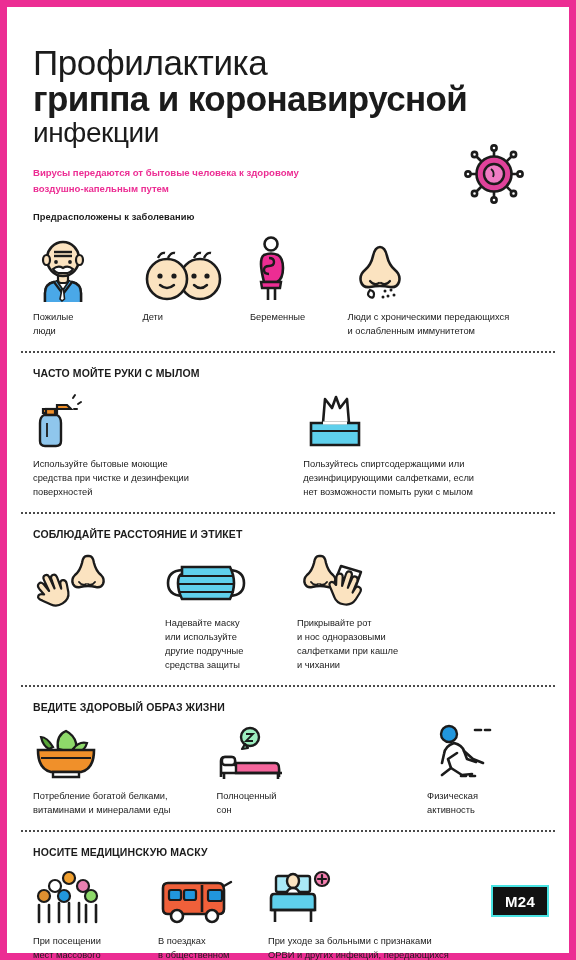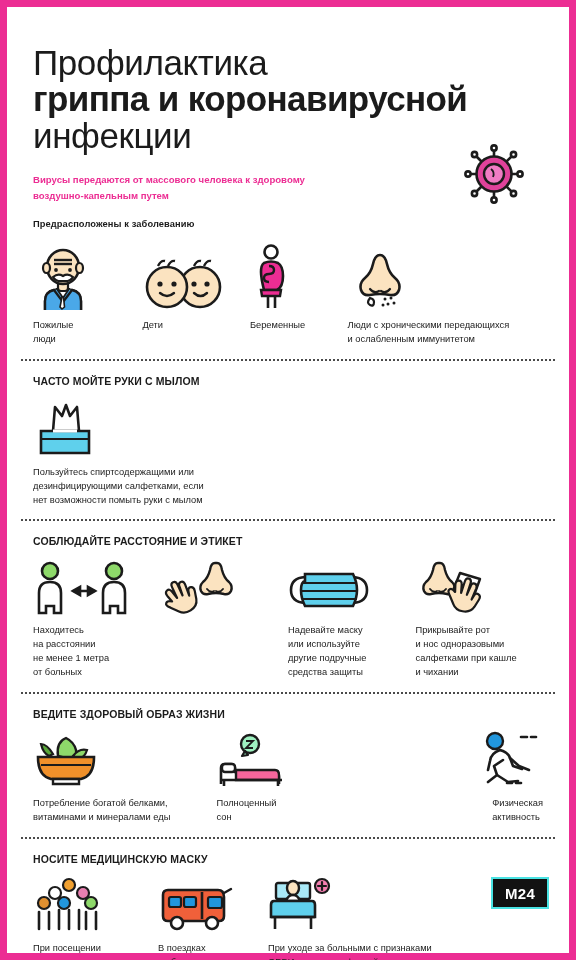--- a/index.html
+++ b/index.html
@@ -16,21 +16,21 @@
     border: 7px solid #ec2d93;
     display: flex;
     flex-direction: column;
   }
 
   
   .header { padding: 38px 26px 0 26px; position: relative; }
   .title { line-height: 1.04; color: #1b1b1b; }
   .title .l1 { font-size: 35px; font-weight: 400; letter-spacing: -0.4px; display:block; }
   .title .l2 { font-size: 35px; font-weight: 700; letter-spacing: -0.6px; display:block; }
-  .title .l3 { font-size: 35px; font-weight: 400; letter-spacing: -0.4px; display:block; }
+  .title .l3 { font-size: 28px; font-weight: 400; letter-spacing: -0.4px; display:block; }
 
   .lede {
     margin-top: 18px;
     width: 315px;
     font-size: 9.6px;
     font-weight: 700;
     line-height: 1.65;
     color: #ec2d93;
   }
   .virus-wrap { position: absolute; right: 46px; top: 138px; }
@@ -66,52 +66,52 @@
   .g1 .cell:nth-child(2){ width: 250px; }
   .g1 .icon-box{ height: 58px; }
 
   
   .g2 .cell{ width: 132px; }
   .g2 .icon-box{ height: 56px; }
 
   
   .g3 .cell:nth-child(1){ width: 190px; }
   .g3 .cell:nth-child(2){ width: 218px; }
-  .g3 .cell:nth-child(3){ width: 120px; align-items: flex-end; }
+  .g3 .cell:nth-child(3){ width: 120px; }
   .g3 .icon-box{ height: 56px; }
 
   
   .g4 .cell:nth-child(1){ width: 125px; }
   .g4 .cell:nth-child(2){ width: 110px; }
   .g4 .cell:nth-child(3){ width: 262px; }
   .g4 .icon-box{ height: 56px; }
 
   .logo {
-    position: absolute; right: 20px; bottom: 44px;
+    position: absolute; right: 20px; bottom: 36px;
     width: 58px; height: 32px;
     background: #121212;
     border: 2px solid #49e3e3;
     display: flex; align-items: center; justify-content: center;
   }
   .logo span { color: #fff; font-size: 15px; font-weight: 700; letter-spacing: .3px; }
 
   svg { display: block; overflow: visible; }
 </style>
 </head>
 <body>
 
 <div class="poster">
 
   <div class="header">
     <div class="title">
       <span class="l1">Профилактика</span>
       <span class="l2">гриппа и коронавирусной</span>
       <span class="l3">инфекции</span>
     </div>
-    <div class="lede">Вирусы передаются от массового человека к здоровому воздушно-капельным путем</div>
+    <div class="lede">Вирусы передаются от бытовые человека к здоровому воздушно-капельным путем</div>
 
     <div class="virus-wrap">
       <svg width="58" height="58" viewBox="0 0 58 58">
         <g stroke="#1b1b1b" stroke-width="2.6" stroke-linecap="round" fill="none">
           <line x1="29" y1="12" x2="29" y2="3"></line>
             <circle cx="29" cy="3" r="2.6" fill="#fff"></circle>
           <line x1="41" y1="17" x2="48" y2="10"></line>
             <circle cx="48.5" cy="9.5" r="2.6" fill="#fff"></circle>
           <line x1="46" y1="29" x2="55" y2="29"></line>
             <circle cx="55" cy="29" r="2.6" fill="#fff"></circle>
@@ -221,20 +221,38 @@
       </div>
     </div>
   </div>
 
   <div class="divider"></div>
 
   <div class="section">
     <div class="sec-title">ЧАСТО МОЙТЕ РУКИ С МЫЛОМ</div>
     <div class="row g1">
 
+      <div class="cell">
+        <div class="icon-box">
+          <svg width="52" height="56" viewBox="0 0 52 56">
+            <path d="M10 16 h14 v-4 h10 l4 4 h-14 v4 h-14z" fill="#f0902a" stroke="#1b1b1b" stroke-width="2.2"></path>
+            <rect x="13" y="16" width="9" height="6" fill="#f0902a" stroke="#1b1b1b" stroke-width="2.2"></rect>
+            <path d="M11 22 h13 q4 2 4 8 v18 q0 5-5 5 h-11 q-5 0-5-5 v-18 q0-6 4-8z" fill="#8fc6ec" stroke="#1b1b1b" stroke-width="2.4"></path>
+            <line x1="14" y1="30" x2="14" y2="44" stroke="#1b1b1b" stroke-width="1.8"></line>
+            <g stroke="#1b1b1b" stroke-width="2" stroke-linecap="round" fill="none">
+              <line x1="40" y1="5" x2="42" y2="2"></line>
+                <line x1="45" y1="11" x2="48" y2="9"></line>
+              <line x1="41" y1="16" x2="44" y2="16"></line>
+            </g>
+          </svg>
+        </div>
+        <div class="cap" style="white-space:pre-line">Используйте бытовые моющие
+средства при чистке и дезинфекции
+поверхностей</div>
+      </div>
 
       <div class="cell">
         <div class="icon-box">
           <svg width="64" height="54" viewBox="0 0 64 54">
             <path d="M20 28 l2-24 l7 9 l4-11 l4 11 l7-9 l2 24z" fill="#ffffff" stroke="#1b1b1b" stroke-width="2.6" stroke-linejoin="round"></path>
             <path d="M8 28 h48 v22 h-48z" fill="#5fd0ec" stroke="#1b1b1b" stroke-width="2.6"></path>
             <line x1="8" y1="36" x2="56" y2="36" stroke="#1b1b1b" stroke-width="2.2"></line>
             <path d="M20 28 h24" stroke="#ffffff" stroke-width="3"></path>
           </svg>
         </div>
@@ -244,39 +262,20 @@
       </div>
     </div>
   </div>
 
   <div class="divider"></div>
 
   <div class="section">
     <div class="sec-title">СОБЛЮДАЙТЕ РАССТОЯНИЕ И ЭТИКЕТ</div>
     <div class="row g2">
 
-      <div class="cell">
-        <div class="icon-box">
-          <svg width="104" height="54" viewBox="0 0 104 54">
-            <circle cx="17" cy="10" r="8" fill="#8ed96a" stroke="#1b1b1b" stroke-width="2.6"></circle>
-            <path d="M17 21 q-11 0-11 11 v20 h7 v-7 h8 v7 h7 v-20 q0-11-11-11z" fill="#ffffff" stroke="#1b1b1b" stroke-width="2.6"></path>
-            <circle cx="81" cy="10" r="8" fill="#8ed96a" stroke="#1b1b1b" stroke-width="2.6"></circle>
-            <path d="M81 21 q-11 0-11 11 v20 h7 v-7 h8 v7 h7 v-20 q0-11-11-11z" fill="#ffffff" stroke="#1b1b1b" stroke-width="2.6"></path>
-            <g stroke="#1b1b1b" stroke-width="2.6" fill="#1b1b1b">
-              <line x1="41" y1="30" x2="61" y2="30" stroke-linecap="round"></line>
-              <path d="M40 30 l7-4 v8z"></path>
-                <path d="M62 30 l-7-4 v8z"></path>
-            </g>
-          </svg>
-        </div>
-        <div class="cap" style="white-space:pre-line">Находитесь
-на расстоянии
-не менее 1 метра
-от больных</div>
-      </div>
 
       <div class="cell">
         <div class="icon-box">
           <svg width="76" height="54" viewBox="0 0 76 54">
             <path d="M54 2 q-4 0-5 7 q-2 8-7 12 q-4 4-2 9 q2 4 7 3 q4-1 8-1 q4 0 8 1 q5 1 7-3 q2-5-2-9 q-5-4-7-12 q-1-7-5-7z" fill="#fbe3c0" stroke="#1b1b1b" stroke-width="2.4"></path>
             <path d="M46 28 q3 4 7 2" stroke="#1b1b1b" stroke-width="1.9" fill="none" stroke-linecap="round"></path>
             <path d="M62 28 q-3 4-7 2" stroke="#1b1b1b" stroke-width="1.9" fill="none" stroke-linecap="round"></path>
             <g transform="translate(3,22) rotate(-25 18 16)">
               <path d="M8 14 q-4-3-6-1 q-2 2 2 6 l6 7 q4 5 11 4 q8-1 10-8 l2-8 q1-4-2-5 q-3-1-4 3 l-1 4 l1-12 q0-4-3-4 q-3 0-3 4 l-1 9 l0-12 q0-4-3-4 q-3 0-3 4 l0 12 l-2-8 q-1-4-4-3 q-3 1-2 5z" fill="#fbe3c0" stroke="#1b1b1b" stroke-width="2.2" stroke-linejoin="round"></path>
             </g>

